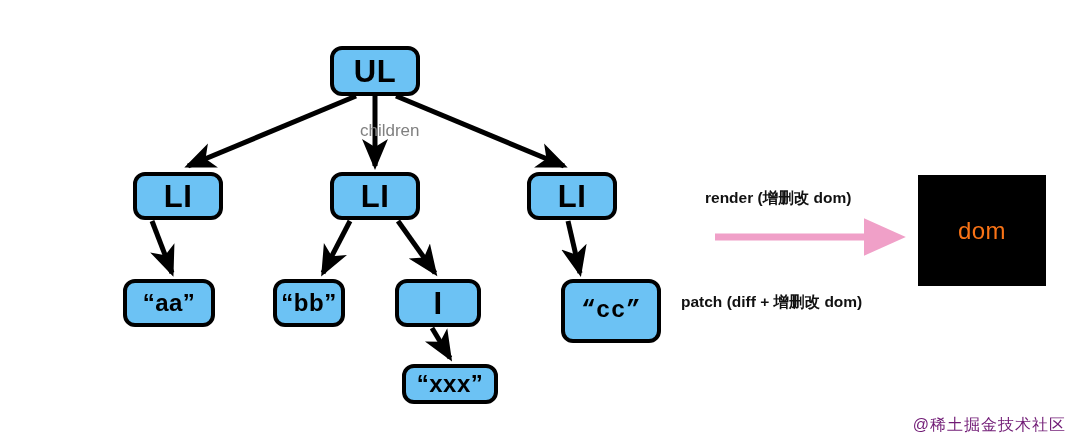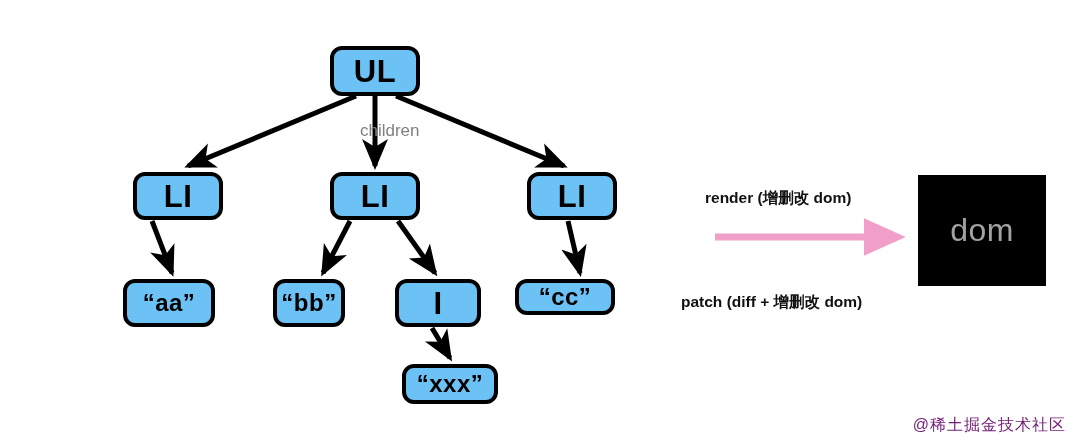--- a/index.html
+++ b/index.html
@@ -67,22 +67,22 @@
     top: 175px;
     width: 128px;
     height: 111px;
     background: #000000;
     display: flex;
     align-items: center;
     justify-content: center;
     z-index: 3;
   }
   #dom-box span {
-    color: #a3a3a3;
-    font-size: 32px;
+    color: #f97316;
+    font-size: 24px;
     font-weight: normal;
     letter-spacing: 0.5px;
   }
 
   #watermark {
     position: absolute;
     right: 14px;
     bottom: 8px;
     color: #701a75;
     font-size: 16px;
@@ -125,21 +125,21 @@
 
 <div class="node" style="left:330px;  top:46px;  width:90px;  height:50px;">UL</div>
 
 <div class="node" style="left:133px;  top:172px; width:90px;  height:48px;">LI</div>
 <div class="node" style="left:330px;  top:172px; width:90px;  height:48px;">LI</div>
 <div class="node" style="left:527px;  top:172px; width:90px;  height:48px;">LI</div>
 
 <div class="node node-quoted" style="left:123px; top:279px; width:92px;  height:48px;">“aa”</div>
 <div class="node node-quoted" style="left:273px; top:279px; width:72px;  height:48px;">“bb”</div>
 <div class="node" style="left:395px; top:279px; width:86px;  height:48px;">I</div>
-<div class="node node-quoted" style="left:515px; top:279px; width:100px; height:36px;">“cc”</div>
+<div class="node node-quoted" style="left:561px; top:279px; width:100px; height:64px;font-family:Liberation Mono, monospace;">“cc”</div>
 
 <div class="node node-quoted" style="left:402px; top:364px; width:96px;  height:40px;">“xxx”</div>
 
 <div class="edge-label" style="left:348px; top:121px;margin-left:12px;">children</div>
 
 <div class="flow-label" style="left:705px; top:188px;">render (增删改 dom)</div>
 
 <div class="flow-label" style="left:681px; top:292px;">patch (diff + 增删改 dom)</div>
 
 <div id="dom-box">

